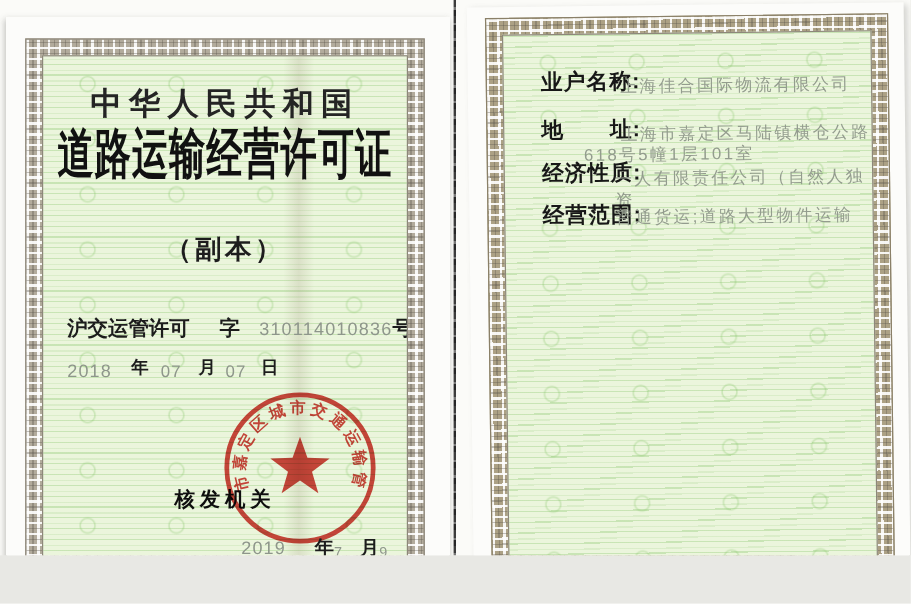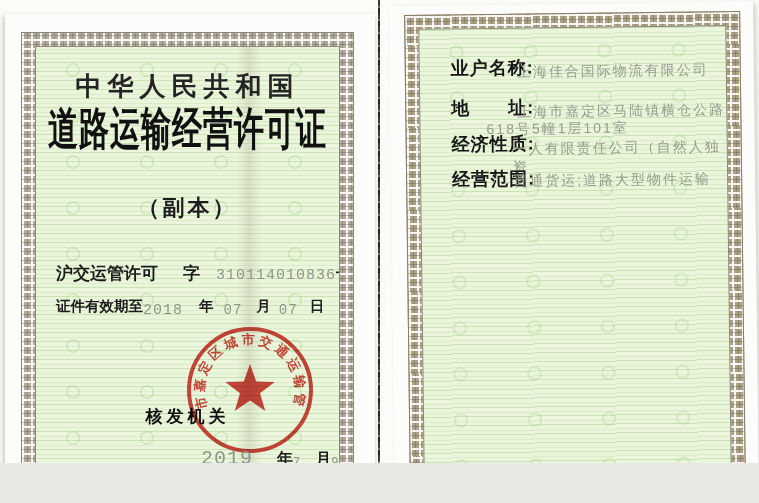--- a/index.html
+++ b/index.html
@@ -50,21 +50,21 @@
     font-size:26px; font-weight:bold; letter-spacing:6px; color:#242424;}
   .main-title{position:absolute; left:0; right:0; top:64px; text-align:center;
     font-size:30px; font-weight:bold; letter-spacing:1px; color:#111;
     transform:scaleY(1.5); transform-origin:50% 60%;}
   .edition{position:absolute; left:0; right:0; top:146px; text-align:center;
     font-size:22px; letter-spacing:3px; color:#1d1d1d;font-weight:bold;}
   .row{position:absolute; display:flex; align-items:baseline; white-space:nowrap;}
   .license-row{left:20px; right:16px; top:215px; font-size:17px; font-weight:bold;}
   .validity-row{left:20px; right:16px; top:250px; font-size:14.5px; font-weight:bold;}
   .date-row{left:165px; top:400px; font-size:16px; font-weight:bold;}
-  .stamp{font-family:Liberation Mono, monospace; font-weight:normal;
+  .stamp{font-family:Liberation Sans, sans-serif; font-weight:normal;
     color:#8e968b; letter-spacing:1px;}
   .smudge{display:inline-block; width:13px; height:9px; margin-left:3px; border-radius:2px;
     background:#5a5a55; opacity:.55; align-self:center;}
   .issuer{position:absolute; left:0; width:100%; top:358px; text-align:center;
     font-size:17px; font-weight:bold; letter-spacing:4px; color:#0e0e0e;
     box-sizing:border-box;}
   .seal{position:absolute; left:147px; top:276px; width:134px; height:134px;
     opacity:.9; mix-blend-mode:multiply;}
   .seal text{font-family:"Liberation Serif","DejaVu Serif",serif; font-weight:bold;}
   
@@ -96,21 +96,20 @@
 
         <div class="row license-row">
           <span>沪交运管许可</span>
           <span class="smudge"></span>
           <span style="margin-left:22px">字</span>
           <span class="stamp" style="margin-left:16px; font-size:15px">310114010836</span>
           <span style="margin-left:auto; margin-right:8px">号</span>
         </div>
 
         <div class="row validity-row">
-          <span>证件有效期至</span>
           <span class="stamp" style="font-size:15px; transform:translateY(3px)">2018</span>
           <span style="margin-left:16px">年</span>
           <span class="stamp" style="margin-left:10px; font-size:14px; transform:translateY(3px)">07</span>
           <span style="margin-left:14px">月</span>
           <span class="stamp" style="margin-left:8px; font-size:14px; transform:translateY(3px)">07</span>
           <span style="margin-left:12px">日</span>
         </div>
 
         <div class="issuer">核发机关</div>
 
@@ -119,21 +118,21 @@
           <defs>
             <path id="sealArc" d="M 25.3 86.4 A 46 46 0 1 1 108.7 86.4" fill="none"></path>
           </defs>
           <text font-size="13" fill="#d0342c" letter-spacing="3.5">
             <textPath href="#sealArc" startOffset="50%" text-anchor="middle">上海市嘉定区城市交通运输管理所</textPath>
           </text>
           <polygon fill="#d0342c" points="67,41 73.2,58.5 91.7,59 77,70.2 82.3,88 67,77.5 51.7,88 57,70.2 42.3,59 60.8,58.5"></polygon>
         </svg>
 
         <div class="row date-row">
-          <span class="stamp" style="font-size:20px">2019</span>
+          <span class="stamp" style="font-size:15px">2019</span>
           <span style="margin-left:24px">年</span>
           <span class="stamp" style="font-size:12px; transform:translateY(2px)">7</span>
           <span style="margin-left:14px">月</span>
           <span class="stamp" style="font-size:12px; transform:translateY(2px)">9</span>
 
         </div>
 
       </div>
     </div>
   </div>

